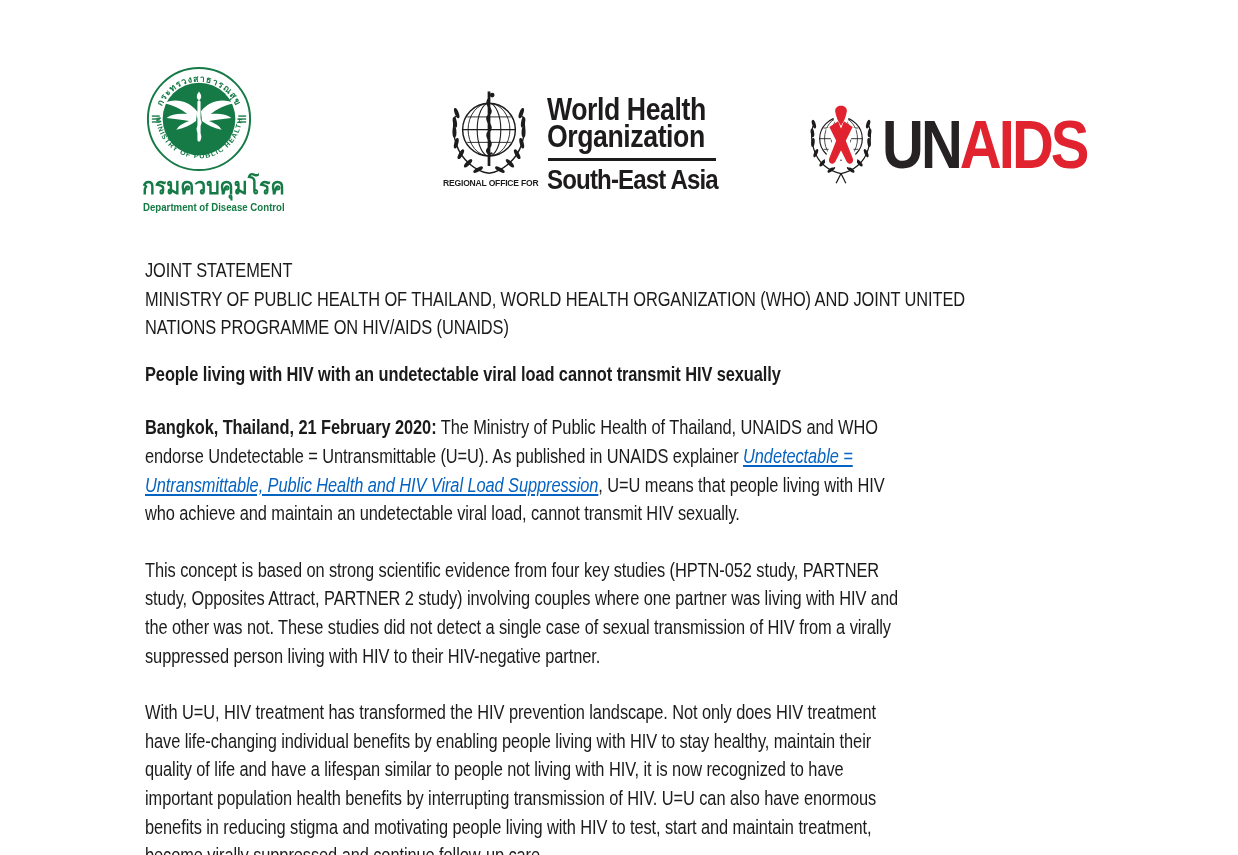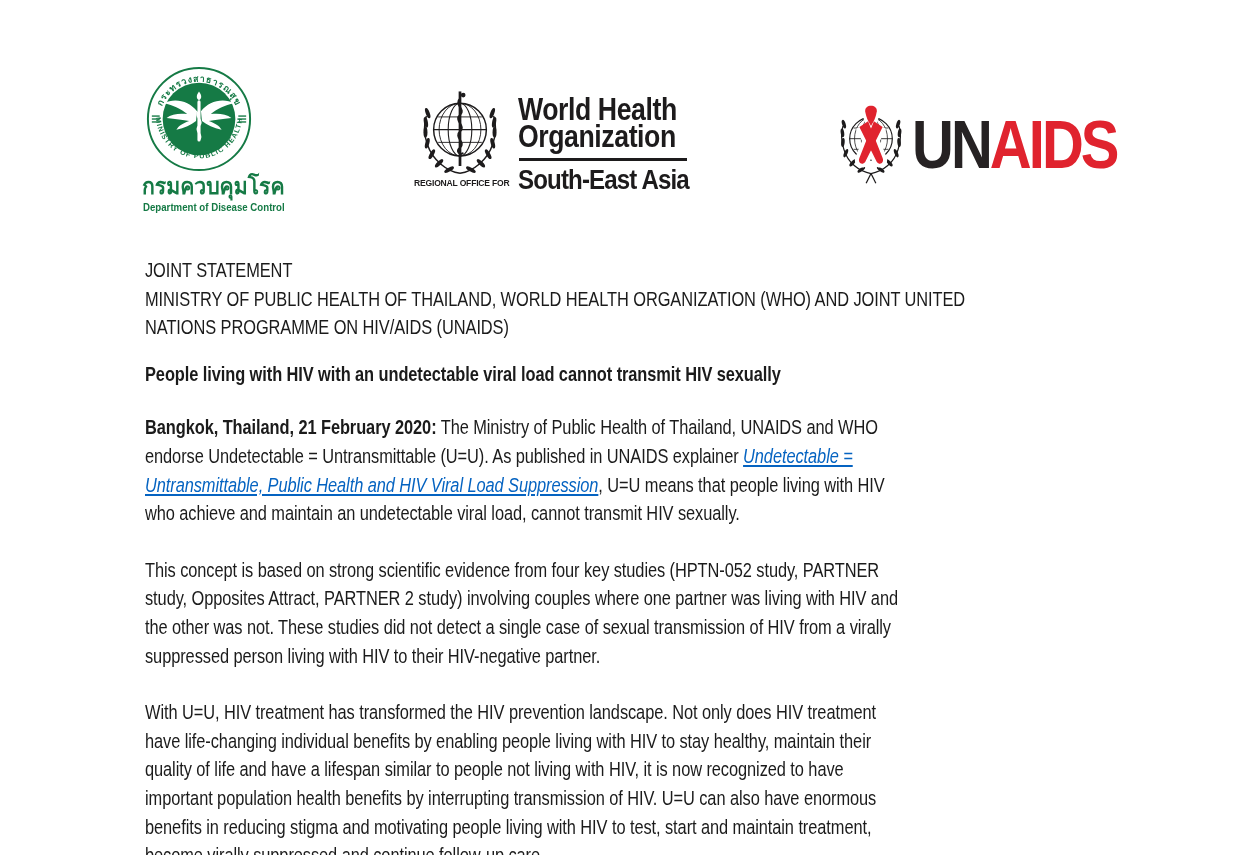--- a/index.html
+++ b/index.html
@@ -19,41 +19,41 @@
     position:absolute;left:2px;top:110px;
     font-weight:bold;color:#157a45;font-size:23px;line-height:24px;
     transform:scaleX(.92);transform-origin:left top;white-space:nowrap;
   }
   .moph-dept-eng{
     position:absolute;left:3px;top:137px;
     font-weight:bold;color:#157a45;font-size:10.5px;
     transform:scaleX(.92);transform-origin:left top;white-space:nowrap;
   }
 
-  .who-logo{left:414px;top:86px;width:290px;height:118px;}
+  .who-logo{left:443px;top:86px;width:290px;height:118px;}
   .who-name{
     position:absolute;left:104px;top:10px;
     font-weight:bold;color:#1d1b1c;font-size:31px;line-height:27px;
     letter-spacing:-.5px;transform:scaleX(.86);transform-origin:left top;
     white-space:pre-line;
   }
   .who-underline{position:absolute;left:105px;top:72px;width:168px;height:2.5px;background:#1d1b1c;}
   .who-region{
     position:absolute;left:104px;top:78px;
     font-weight:bold;color:#1d1b1c;font-size:28px;
     letter-spacing:-1px;transform:scaleX(.86);transform-origin:left top;
     white-space:nowrap;
   }
   .who-office{
     position:absolute;left:0;top:92px;width:100px;text-align:right;
     font-weight:bold;color:#1d1b1c;font-size:9px;letter-spacing:-.2px;
     transform:scaleX(.95);transform-origin:left top;white-space:nowrap;
   }
 
-  .unaids-logo{left:832px;top:98px;width:340px;height:95px;}
+  .unaids-logo{left:802px;top:98px;width:340px;height:95px;}
   .unaids-word{
     position:absolute;left:80px;top:16px;
     font-weight:bold;font-size:69px;line-height:62px;
     letter-spacing:-3.5px;transform:scaleX(.84);transform-origin:left top;
     white-space:nowrap;
   }
   .unaids-un{color:#262223;}
   .unaids-aids{color:#e0232e;}
 
   

